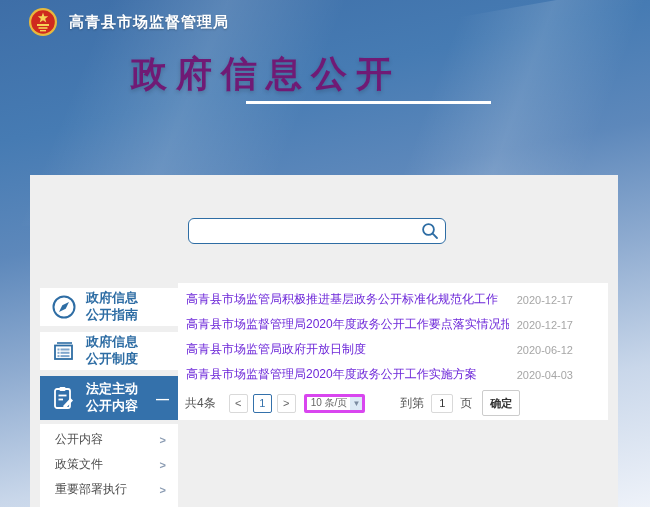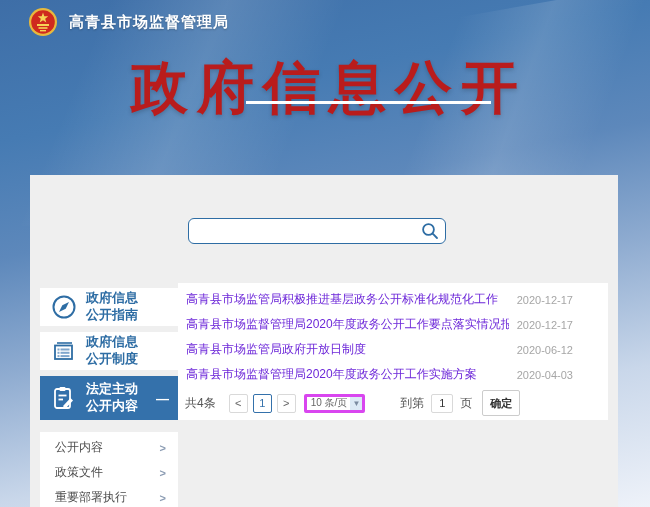--- a/index.html
+++ b/index.html
@@ -13,40 +13,40 @@
   .streak { position:absolute;
         background:linear-gradient(120deg,rgba(255,255,255,0) 35%,rgba(255,255,255,.14) 50%,rgba(255,255,255,0) 65%); }
   .s1 { left:-150px; top:-60px; width:700px; height:260px; transform:rotate(-8deg); }
   .s2 { right:-120px; top:10px; width:520px; height:230px; transform:rotate(-10deg); }
 
   
   .topbar { position:absolute; left:28px; top:7px; display:flex; align-items:center; gap:11px; }
   .emblem { width:30px; height:30px; display:inline-flex; }
   .agency { color:#fff; font-size:15px; font-weight:bold; letter-spacing:1px; text-shadow:0 1px 2px rgba(0,0,0,.25); }
 
-  .banner-title { position:absolute; left:131px; top:50px; color:#b91c1c; font-size:57px; font-weight:bold;
+  .banner-title { position:absolute; left:131px; top:50px; color:#701a75; font-size:36px; font-weight:bold;
         letter-spacing:9px; text-shadow:0 2px 4px rgba(0,0,0,.18); white-space:nowrap; }
   .banner-underline { position:absolute; left:246px; top:101px; width:245px; height:3px; background:#fff; }
 
   
   .panel { position:absolute; left:30px; top:175px; width:588px; height:332px; background:#efefef; }
 
   .searchbox { position:absolute; left:158px; top:43px; width:258px; height:26px; }
   .search-input { width:100%; height:100%; border:1px solid #2e6da4; border-radius:6px; background:#fff;
         padding:0 34px 0 10px; font-size:13px; outline:none; color:#333; font-family:inherit; }
   .search-icon { position:absolute; right:7px; top:4px; width:18px; height:18px; cursor:pointer; }
 
   
   .sidebar { position:absolute; left:10px; top:113px; width:138px; bottom:0; display:flex; flex-direction:column; }
   .nav-item { height:38px; background:#fff; margin-bottom:6px; display:flex; align-items:center;
         padding-left:11px; gap:9px; cursor:pointer; flex-shrink:0; }
   .nav-icon { width:26px; height:26px; display:inline-flex; flex-shrink:0; }
   .nav-label { font-size:13px; font-weight:bold; color:#2e6da4; line-height:1.3; }
   .nav-label span { display:block; }
-  .nav-item.active { height:44px; background:#3471ab; position:relative; margin-bottom:12px; }
+  .nav-item.active { height:44px; background:#3471ab; position:relative; margin-bottom:4px; }
   .nav-item.active .nav-label { color:#fff; }
   .dash { position:absolute; right:9px; top:50%; transform:translateY(-50%); color:#fff; font-weight:bold; font-size:13px; }
   .submenu { background:#fff; flex:1; overflow:hidden; padding-top:3px; }
   .sub-item { height:25px; display:flex; align-items:center; justify-content:space-between;
         padding:0 12px 0 15px; font-size:12px; color:#4d4d4d; cursor:pointer; }
   .chev { color:#8b9cb3; font-size:11px; font-weight:bold; }
 
   
   .content { position:absolute; left:148px; top:108px; width:430px; height:137px; background:#fff; padding-top:4px; }
   .row { height:25px; display:flex; align-items:center; justify-content:space-between;

